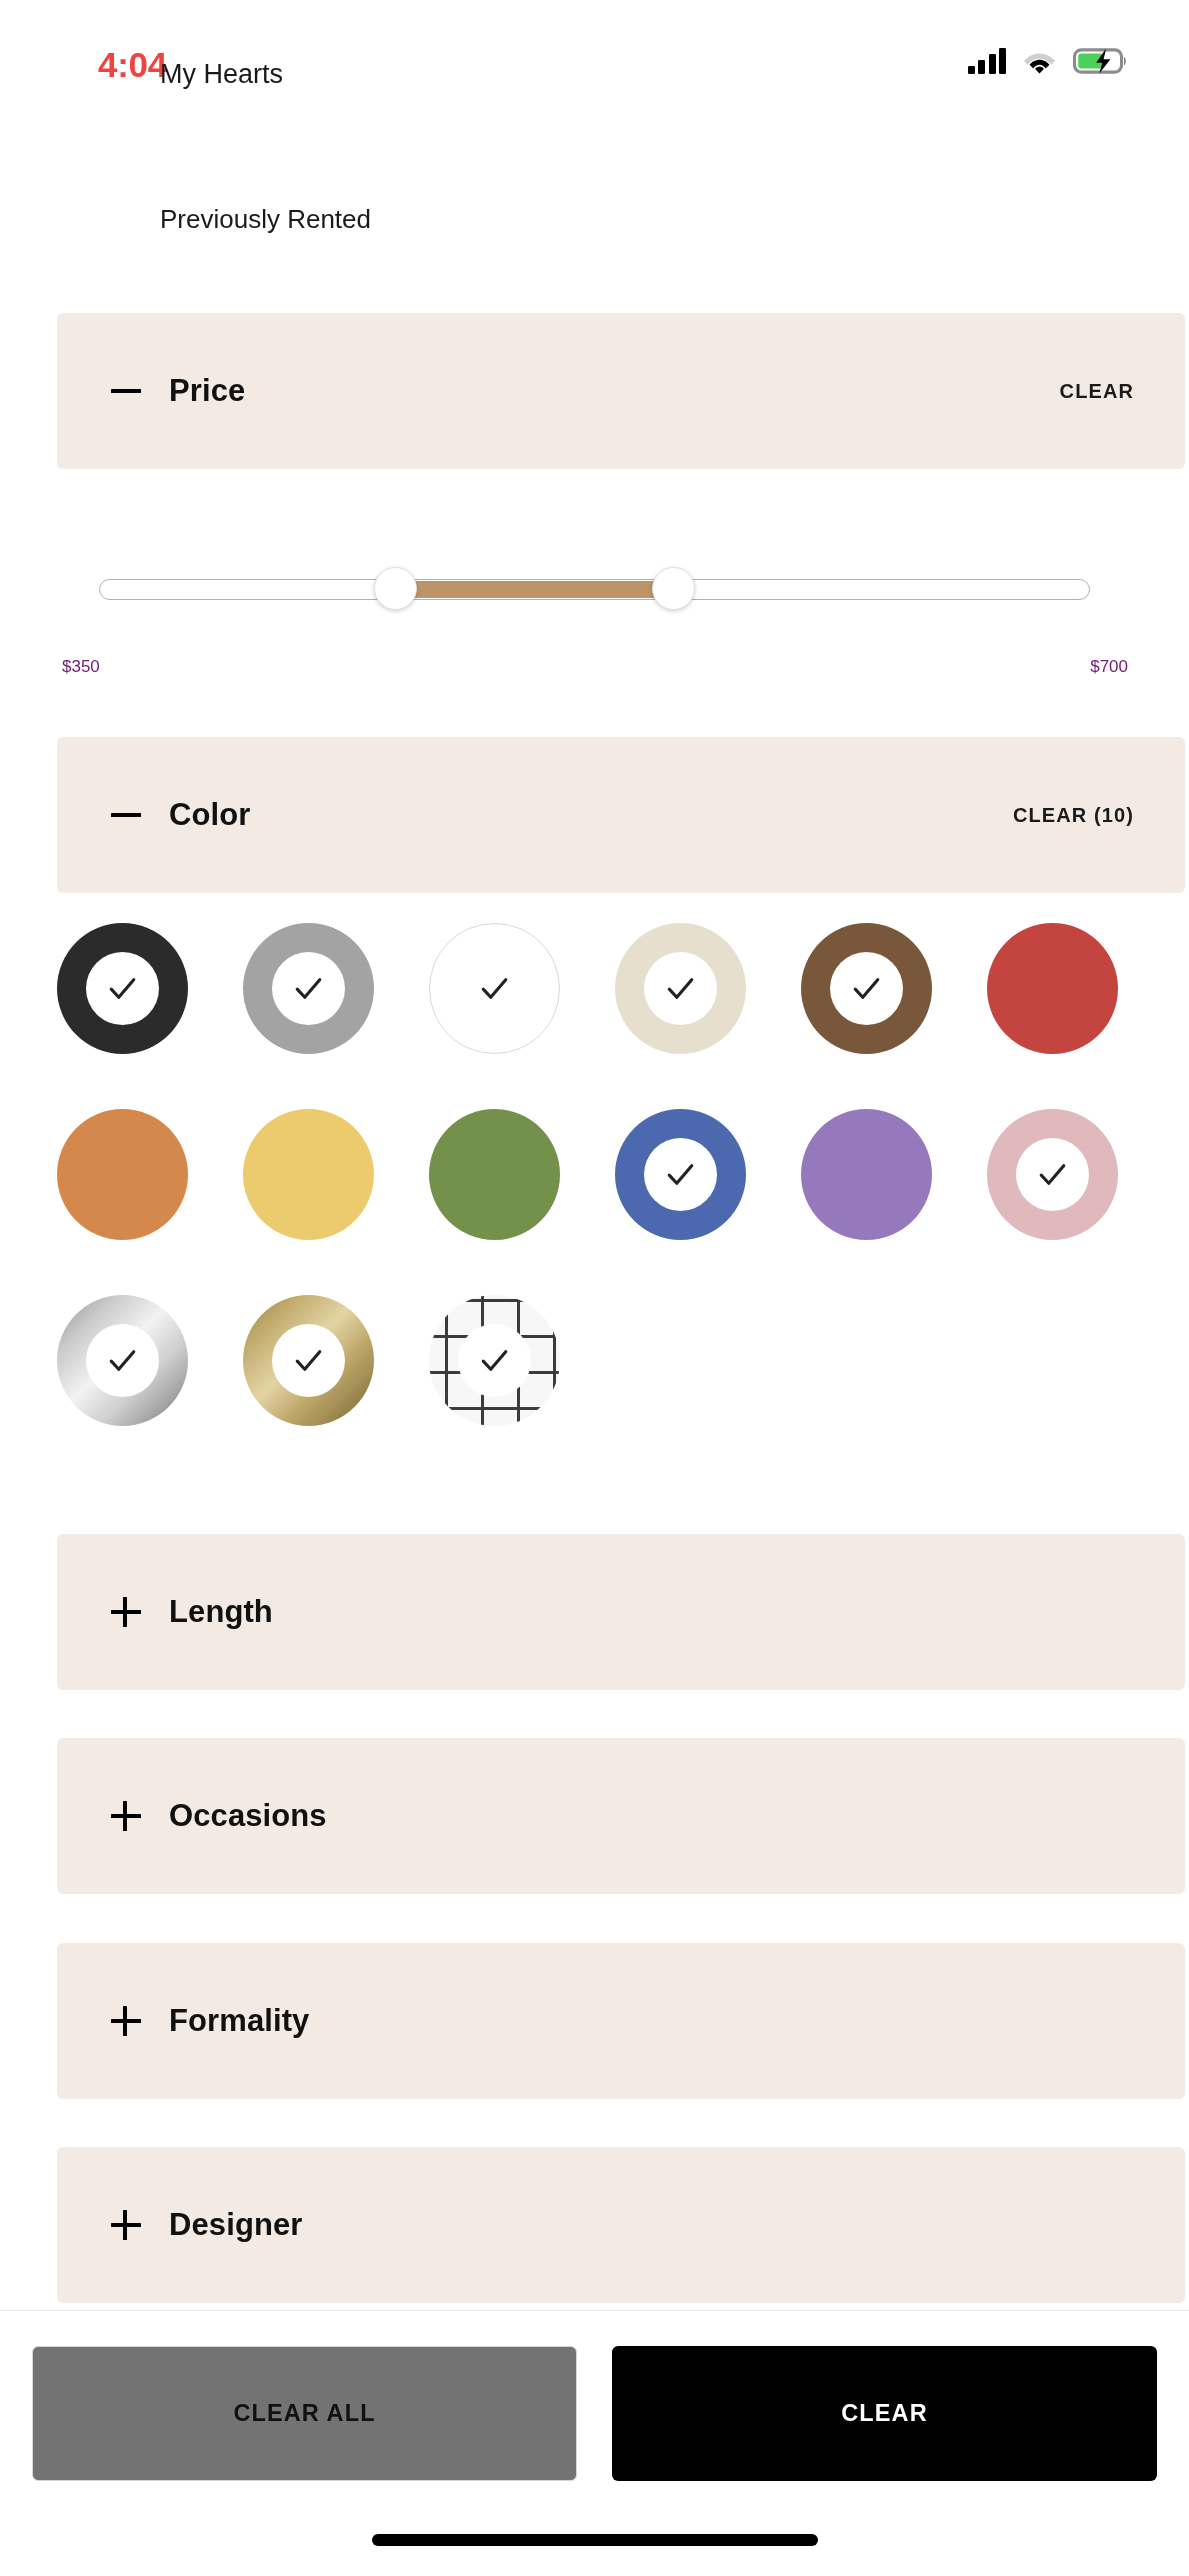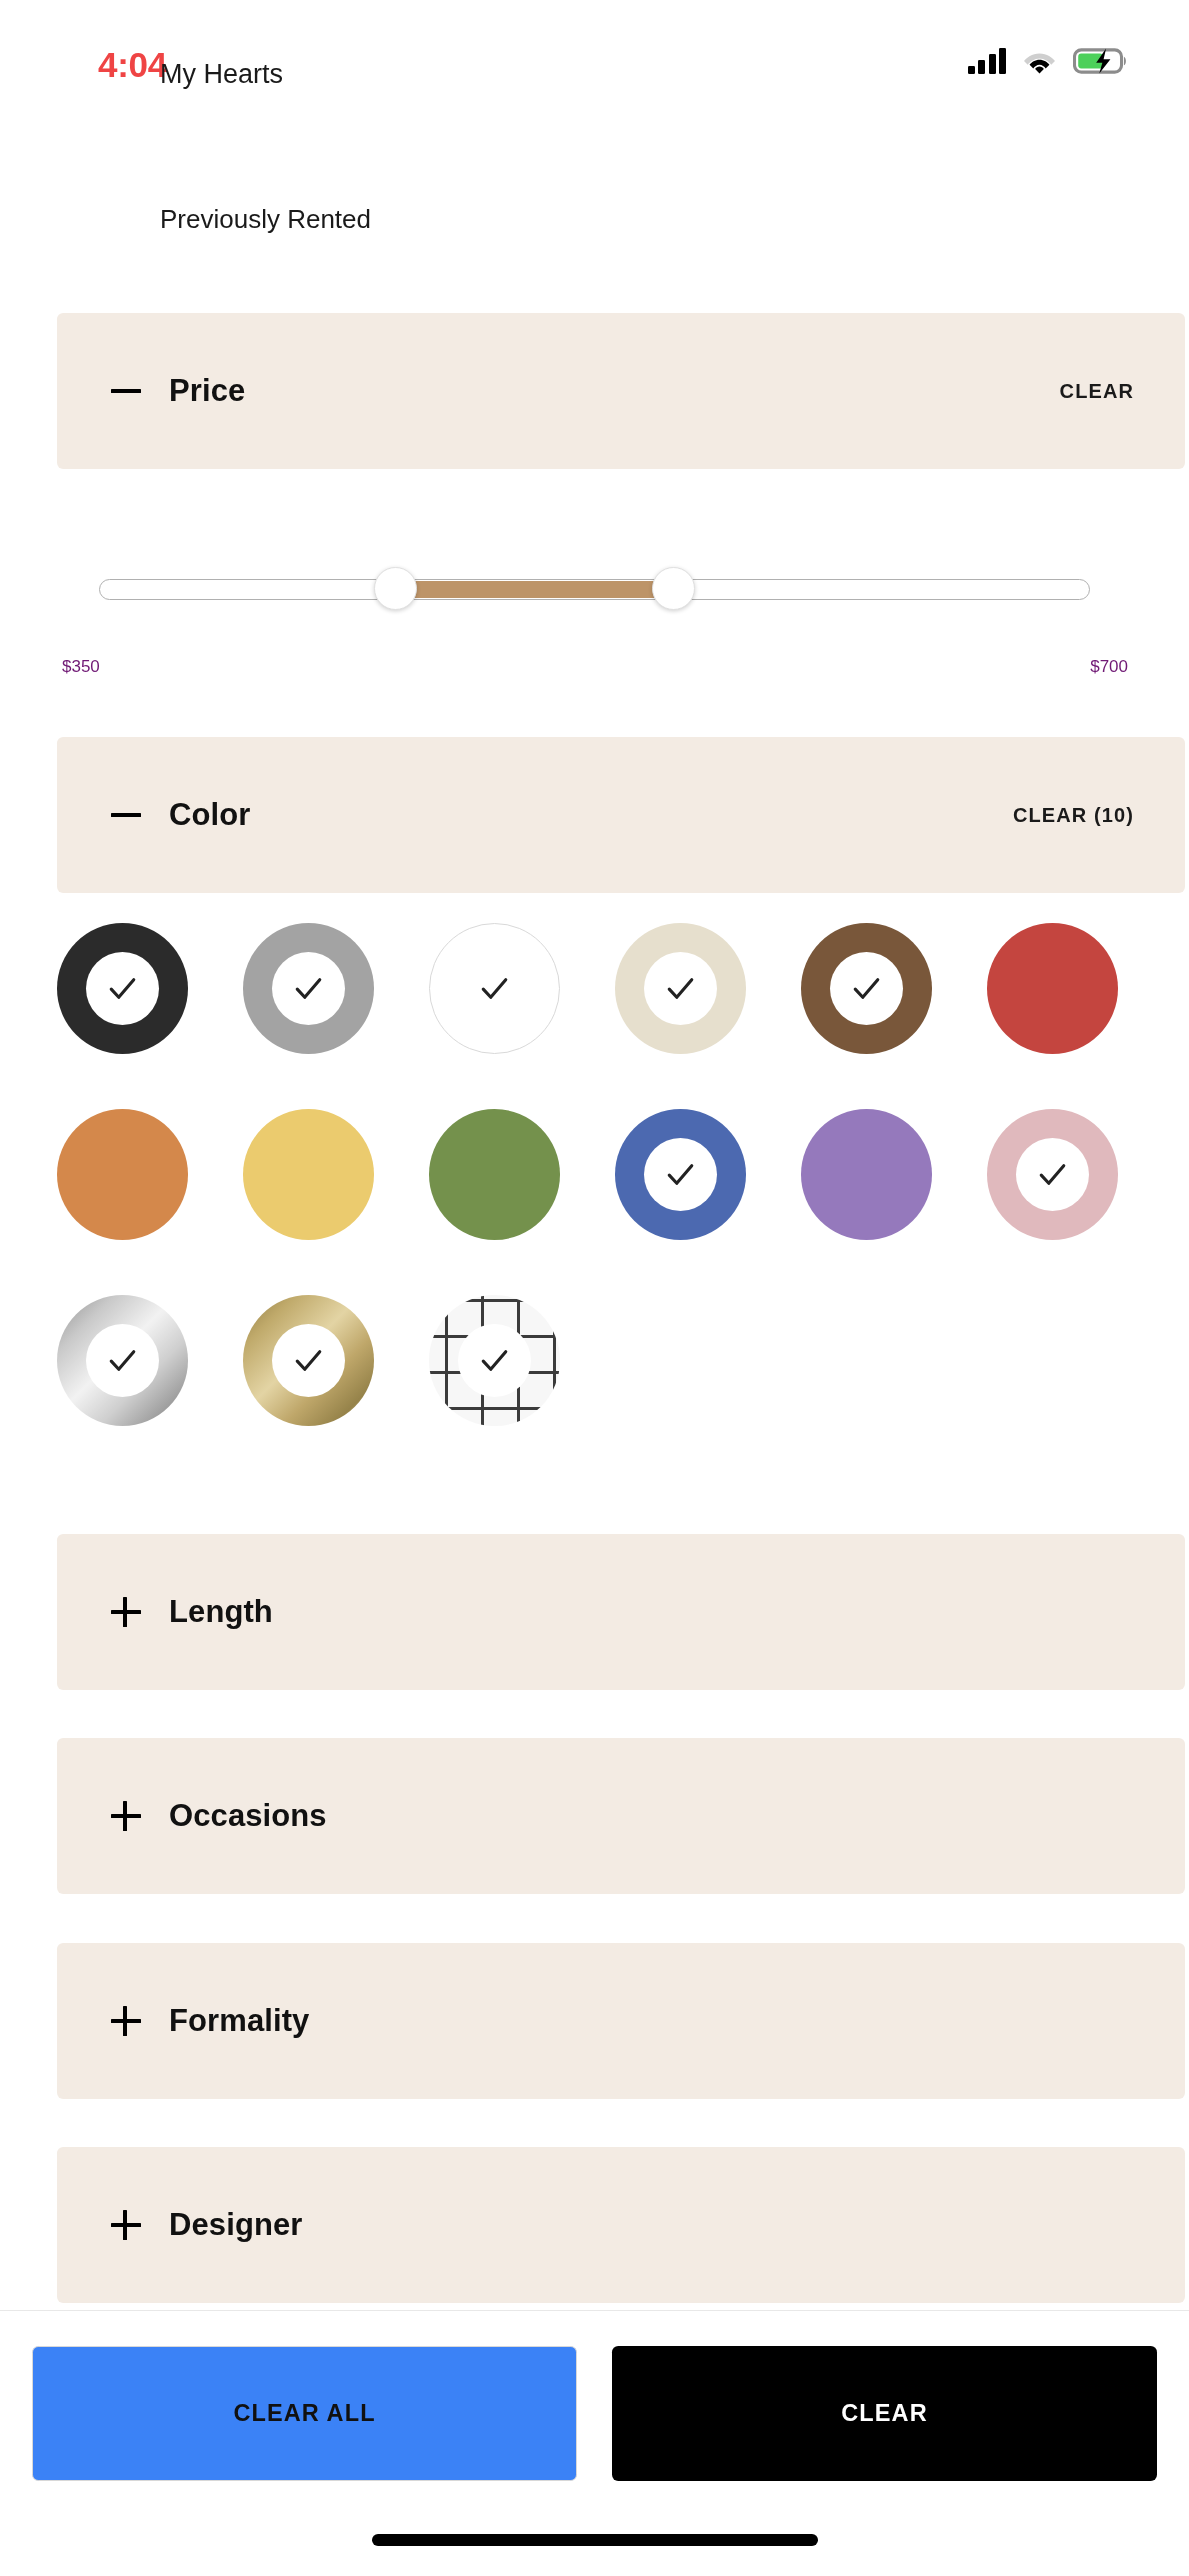--- a/index.html
+++ b/index.html
@@ -257,21 +257,21 @@
     display: flex;
     align-items: center;
     justify-content: center;
     font-size: 23.5px;
     font-weight: 700;
     letter-spacing: 1.1px;
   }
   .btn-clear-all {
     left: 32px;
     width: 545px;
-    background: #3b82f6;
+    background: #737373;
     border: 1.2px solid #d8d8d8;
     color: #111111;
   }
   .btn-apply {
     left: 612px;
     width: 545px;
     background: #000000;
     color: #ffffff;
   }
   .home-indicator {

